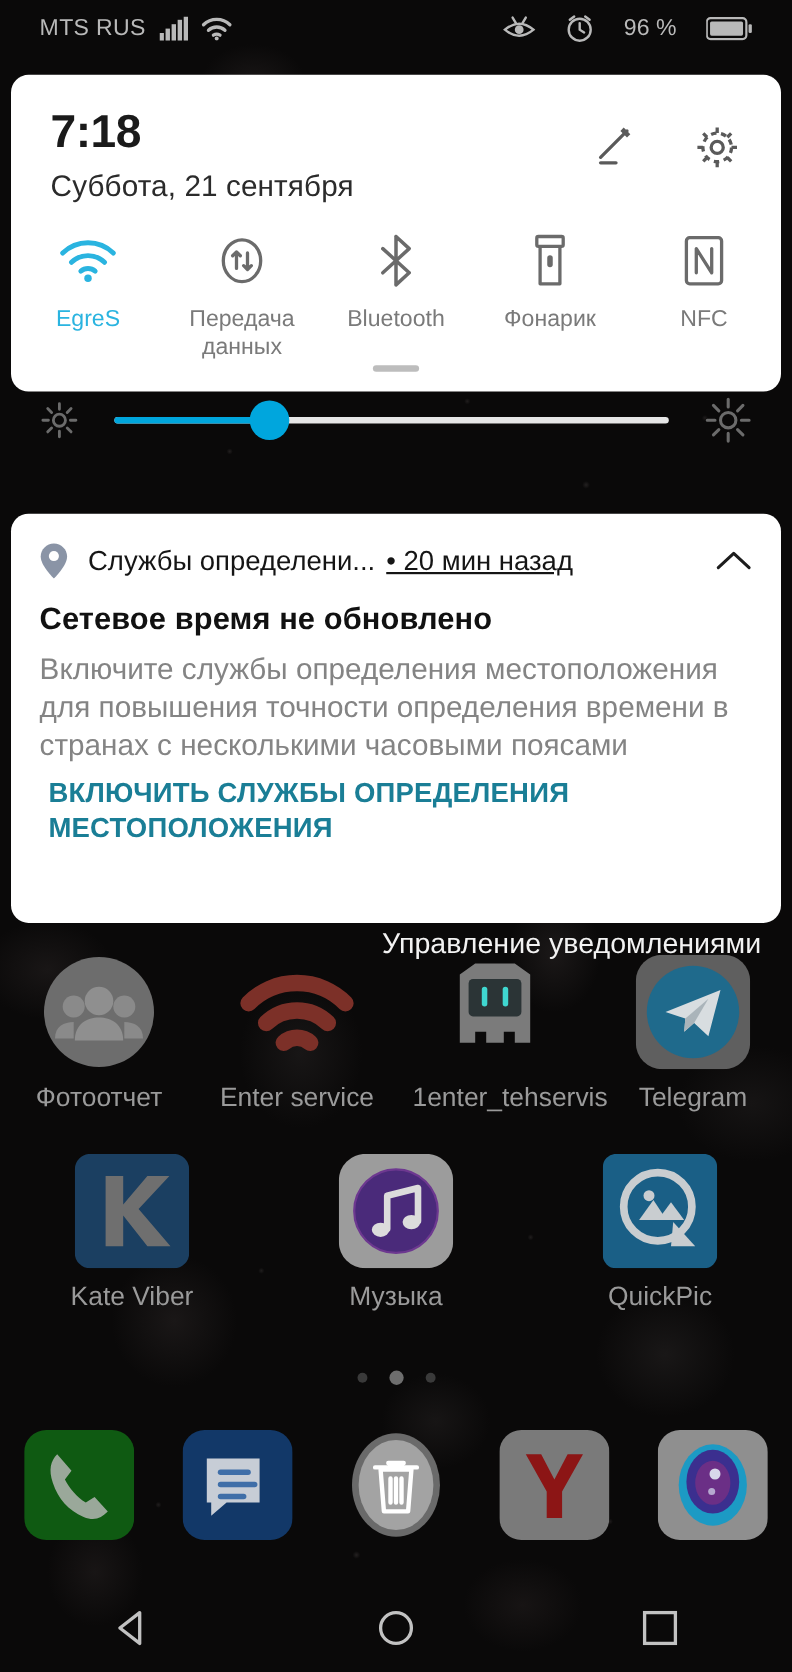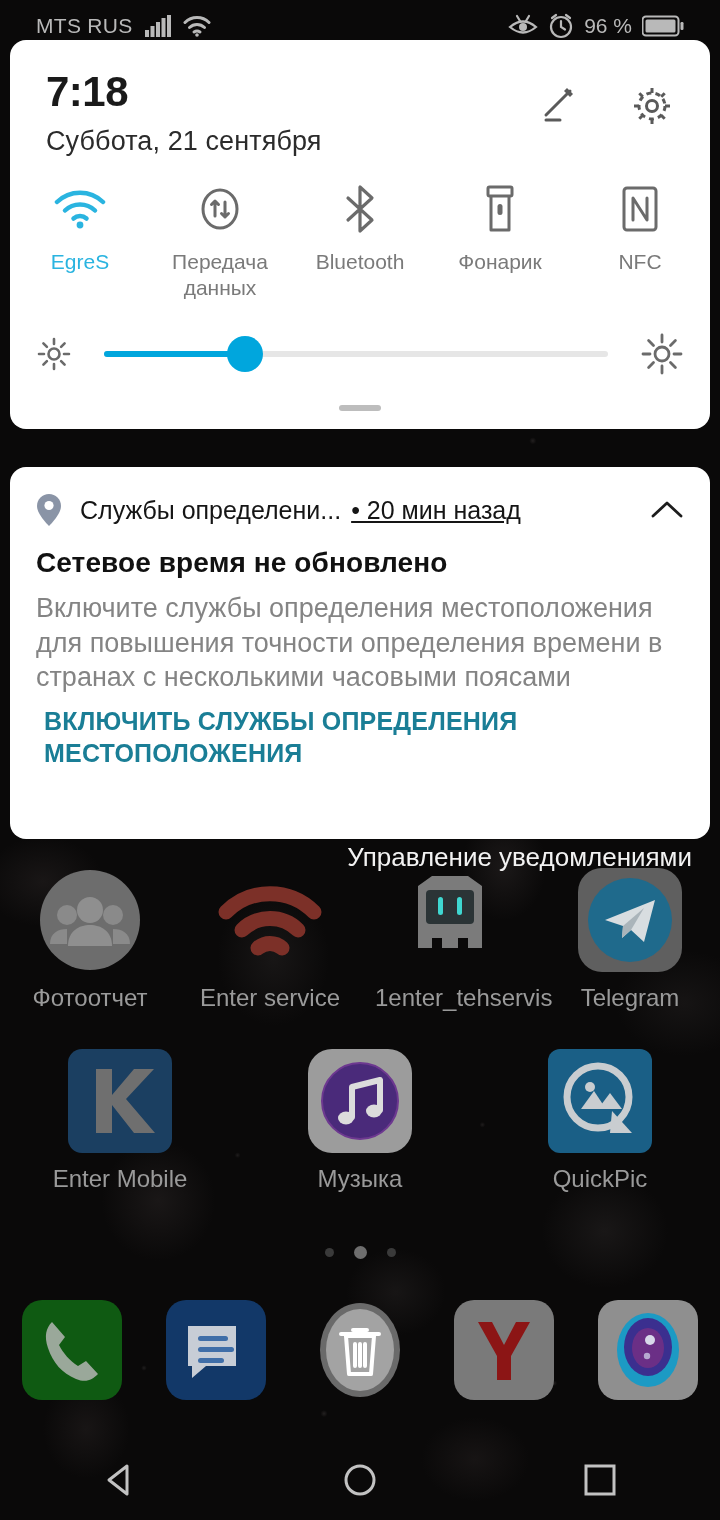--- a/index.html
+++ b/index.html
@@ -64,27 +64,27 @@
   }
 
   
   #statusbar {
     position:absolute; top:0; left:0; width:712px; height:52px;
     display:flex; align-items:center; z-index:40;
     color:#b9b9b9;
   }
   #sb-left { display:flex; align-items:center; margin-left:36px; gap:12px; }
   #sb-carrier { font-size:21px; letter-spacing:.3px; color:#b9b9b9; }
-  #sb-right { margin-left:auto; margin-right:28px; display:flex; align-items:center; gap:10px; }
+  #sb-right { margin-left:auto; margin-right:28px; display:flex; align-items:center; gap:27px; }
   #sb-batt-text { font-size:21px; color:#b9b9b9; }
   .sb-icon { display:block; }
 
   
   #qs-card {
-    position:absolute; left:10px; top:40px; width:700px; height:389px;
+    position:absolute; left:10px; top:68px; width:700px; height:288px;
     background:#ffffff; border-radius:16px; z-index:30;
   }
   #qs-head { display:flex; align-items:flex-start; padding:30px 36px 0 36px; }
   #qs-time { font-size:42px; font-weight:bold; color:#1a1a1a; line-height:1.05; letter-spacing:-.5px; }
   #qs-date { font-size:27px; color:#2b2b2b; margin-top:12px; letter-spacing:.1px; }
   #qs-head-actions { margin-left:auto; display:flex; gap:50px; padding-top:14px; }
 
   #qs-toggles { display:flex; margin-top:22px; }
   .qs-tile { flex:1; display:flex; flex-direction:column; align-items:center; }
   .qs-tile-icon { height:60px; display:flex; align-items:center; justify-content:center; }
@@ -386,21 +386,21 @@
     </div>
 
     <div class="app-row row2">
       <div class="app-cell">
         <div class="app-icon">
           <svg width="104" height="104" viewBox="0 0 104 104">
             <rect x="0" y="0" width="104" height="104" rx="14" fill="#1b3f61"></rect>
             <path d="M28 20 L44 20 L44 46 L66 20 L86 20 L58 50 L87 84 L66 84 L44 56 L44 84 L28 84 Z" fill="#6f6f6f"></path>
           </svg>
         </div>
-        <div class="app-label">Enter Mobile</div>
+        <div class="app-label">Kate Viber</div>
       </div>
 
 
       <div class="app-cell">
         <div class="app-icon">
           <svg width="104" height="104" viewBox="0 0 104 104">
             <rect x="0" y="0" width="104" height="104" rx="24" fill="#9c9c9c"></rect>
             <circle cx="52" cy="52" r="38" fill="#4a2a7a"></circle>
             <circle cx="52" cy="52" r="38" fill="none" stroke="#6d3890" stroke-width="2"></circle>
             <path d="M44 68 L44 38 L72 31 L72 61" stroke="#dcdcdc" stroke-width="6" fill="none" stroke-linecap="round" stroke-linejoin="round"></path>

